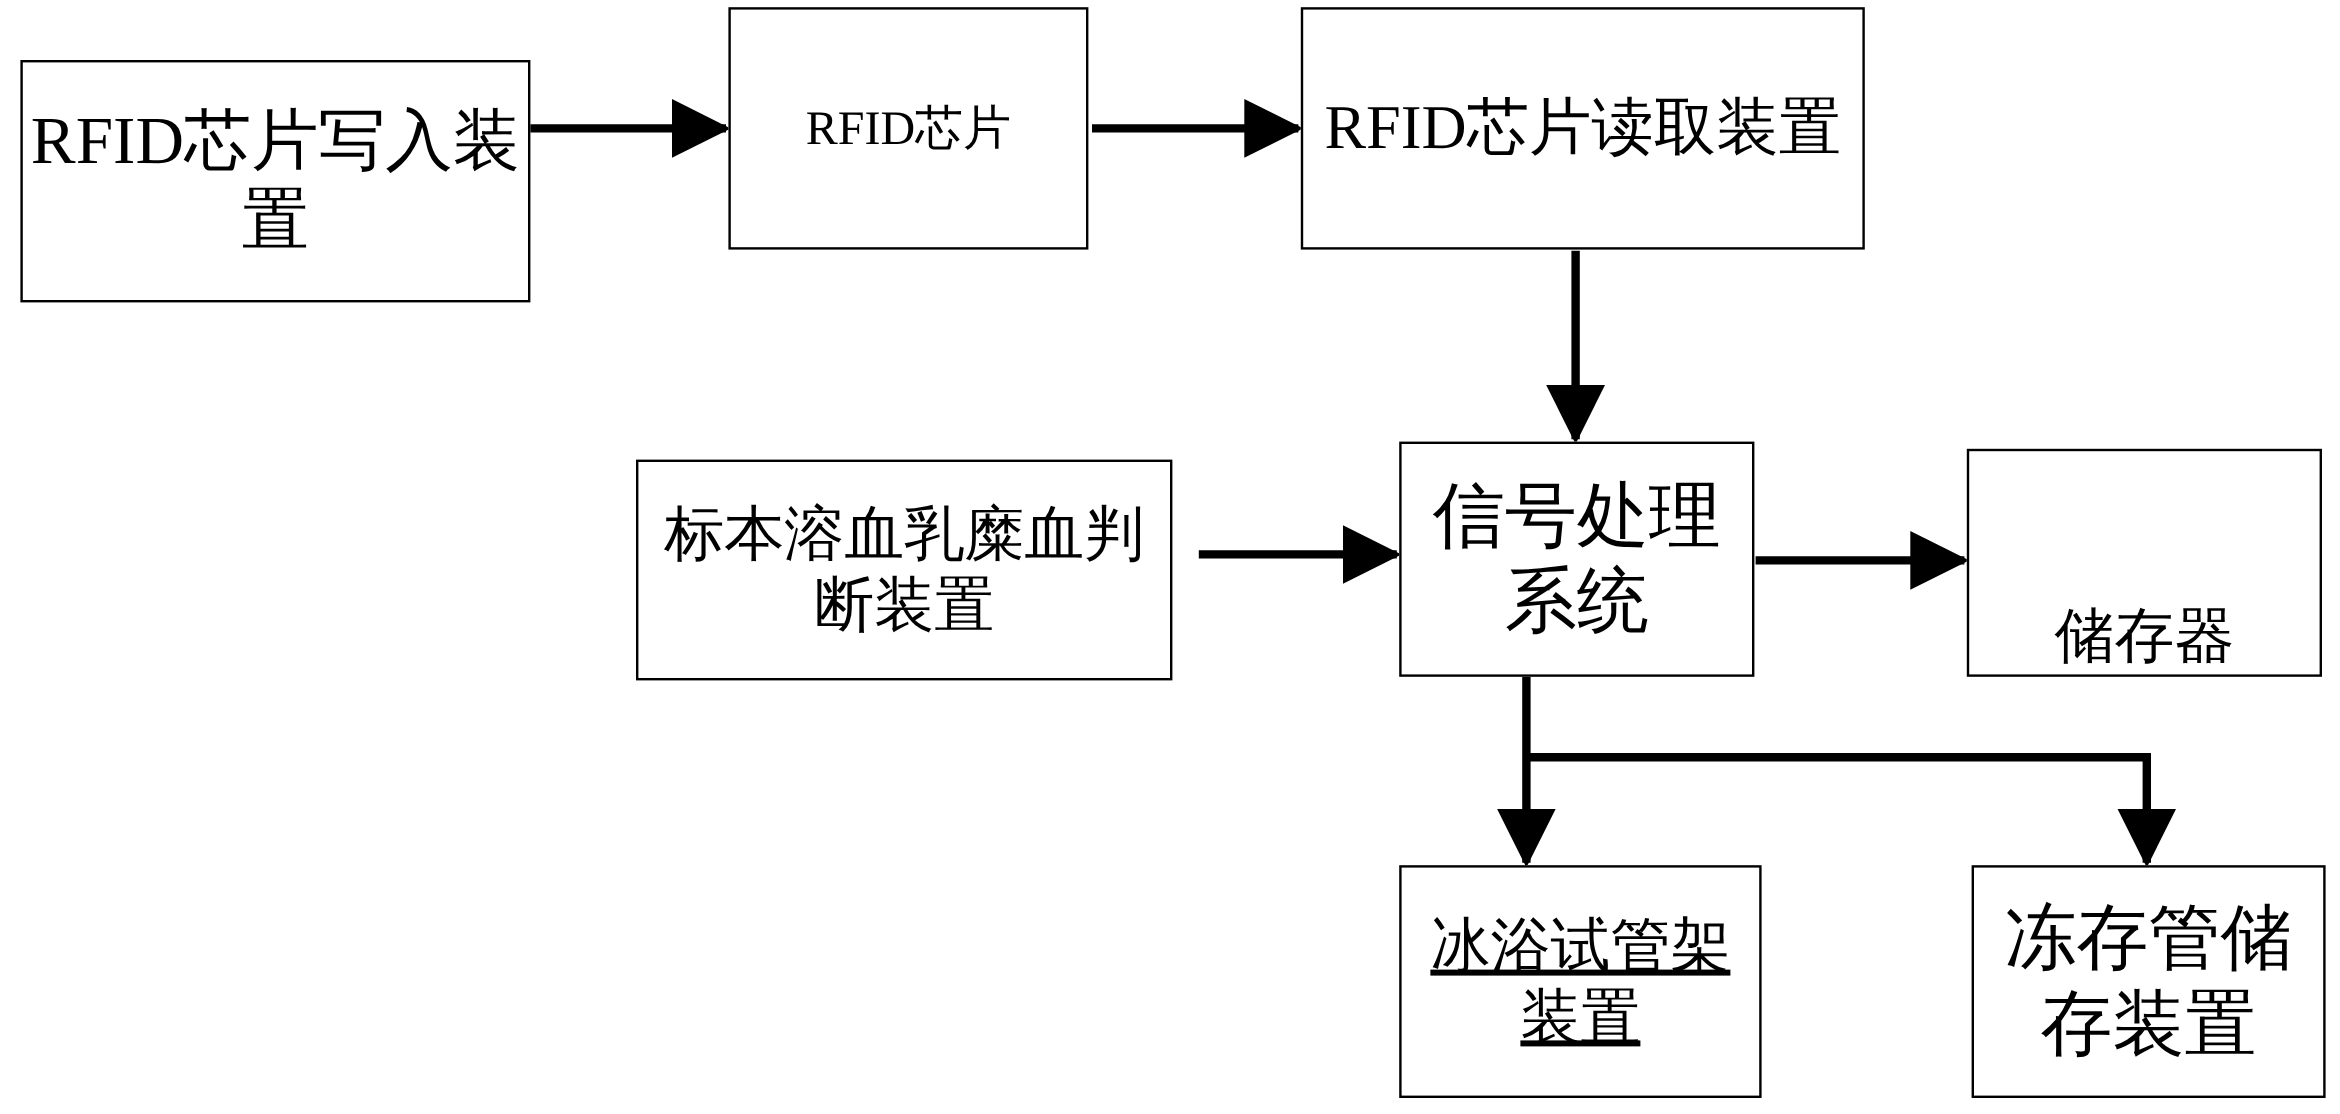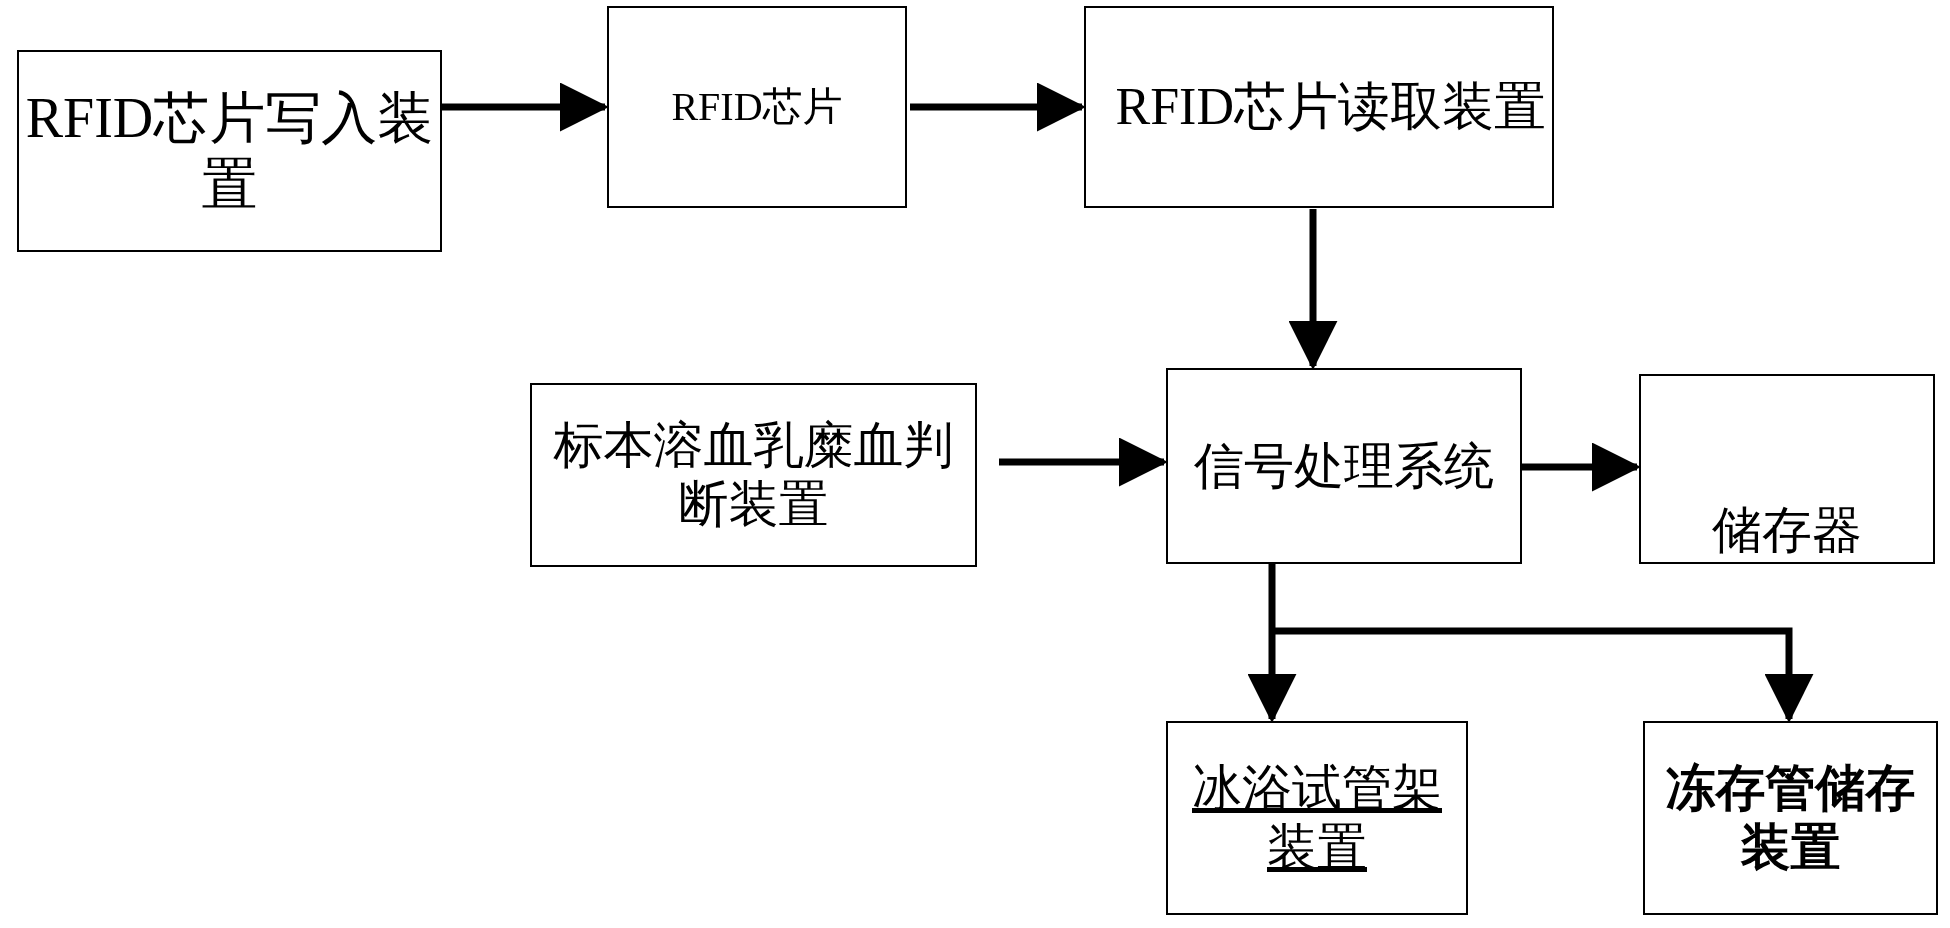--- a/index.html
+++ b/index.html
@@ -28,28 +28,28 @@
     line-height: 1.18;
     padding: 2px 6px;
   }
   .node span {
     display: block;
     width: 100%;
   }
   
   #node-rfid-writer   { left: 17px;    top: 6px;   width: 425px; height: 202px; font-size: 56px; margin-top: 44px; }
   #node-rfid-chip     { left: 607px;  top: 6px;   width: 300px; height: 202px; font-size: 40px; }
-  #node-rfid-reader   { left: 1084px; top: 6px;   width: 470px; height: 202px; font-size: 52px; text-align: right; }
+  #node-rfid-reader   { left: 1084px; top: 6px;   width: 470px; height: 202px; font-size: 52px; }
   
   #node-hemolysis     { left: 530px;  top: 383px; width: 447px; height: 184px; font-size: 50px; }
-  #node-signal-system { left: 1166px; top: 368px; width: 356px; height: 196px; font-size: 50px; }
+  #node-signal-system { left: 1166px; top: 368px; width: 296px; height: 196px; font-size: 60px; }
   #node-memory        { left: 1639px; top: 374px; width: 296px; height: 190px; font-size: 50px; align-items: flex-end; }
   
   #node-ice-bath      { left: 1166px; top: 721px; width: 302px; height: 194px; font-size: 50px; text-decoration: underline; }
-  #node-cryo-storage  { left: 1643px; top: 721px; width: 295px; height: 194px; font-size: 50px; font-weight: bold; }
+  #node-cryo-storage  { left: 1643px; top: 721px; width: 295px; height: 194px; font-size: 60px; }
 
   #connector-layer {
     position: absolute;
     left: 0; top: 0;
     width: 1950px;
     height: 928px;
     pointer-events: none;
   }
 </style>
 </head>

